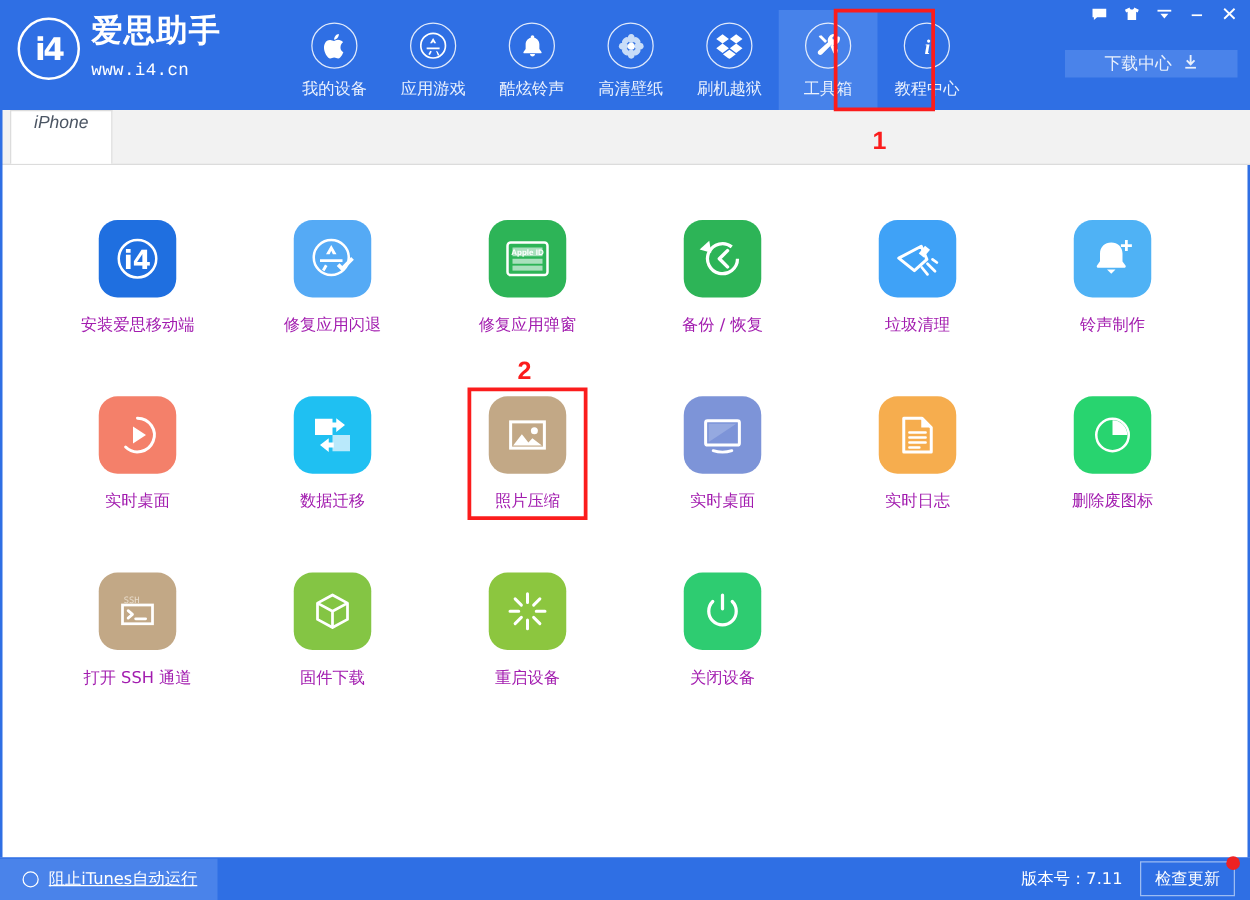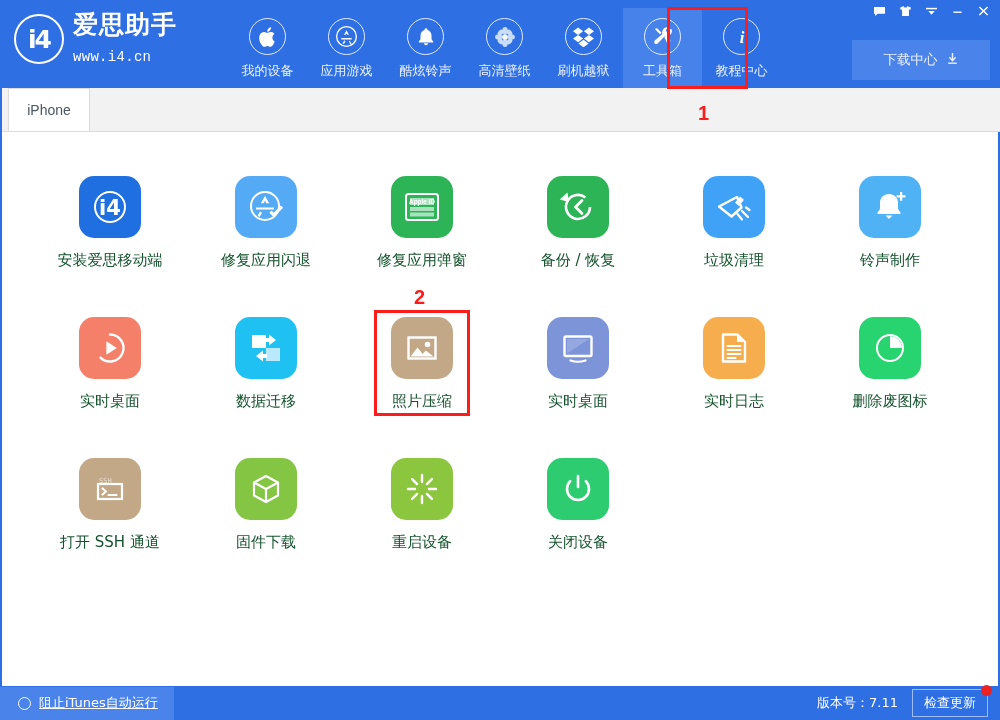--- a/index.html
+++ b/index.html
@@ -81,21 +81,21 @@
   }
   .win-btn {
     width: 26px; height: 22px;
     display: flex; align-items: center; justify-content: center;
     cursor: pointer; color: #fff;
   }
   .win-btn svg { display: block; }
 
   .dl-center {
     position: absolute; right: 10px; top: 40px;
-    width: 138px; height: 40px;
+    width: 138px; height: 22px;
     background: #4a83ea;
     display: flex; align-items: center; justify-content: center;
     gap: 8px; cursor: pointer;
     color: #e9f0fc; font-size: 13.5px;
     font-family: "DejaVu Sans", sans-serif;
   }
 
   
   .tabstrip {
     height: 44px; flex: 0 0 44px;
@@ -108,25 +108,25 @@
   .tabstrip::before {
     content: ""; position: absolute; left: 0; top: 0;
     width: 2px; height: 44px; background: #2f6fe4;
   }
   .tab {
     height: 43px; min-width: 82px;
     background: #ffffff;
     border-left: 1px solid #dcdcdc;
     border-right: 1px solid #dcdcdc;
     border-top: 1px solid #dcdcdc;
-    display: flex; align-items: center; justify-content: center;
+    display: flex; justify-content: center;
     font-size: 14px; color: #4b5563; cursor: pointer;
     padding: 0 14px;
     font-family: "Liberation Sans", sans-serif;
-    position: relative; z-index: 2;
+    position: relative; z-index: 2; font-style: italic;
   }
 
   
   .main {
     flex: 1 1 auto;
     background: #ffffff;
     border-left: 2px solid #2f6fe4;
     border-right: 2px solid #2f6fe4;
     position: relative;
     overflow: hidden;
@@ -147,21 +147,21 @@
     cursor: pointer;
     position: relative;
   }
   .tile {
     width: 62px; height: 62px; border-radius: 15px;
     display: flex; align-items: center; justify-content: center;
     margin-bottom: 13px;
   }
   .tile svg { display: block; }
   .cell-label {
-    font-size: 15px; color: #14532d; white-space: nowrap;
+    font-size: 13px; color: #a21caf; white-space: nowrap;
     font-family: "DejaVu Sans", sans-serif;
   }
 
   
   .footer {
     height: 34px; flex: 0 0 34px;
     background: #2f6fe4;
     display: flex; align-items: center;
     position: relative;
   }

